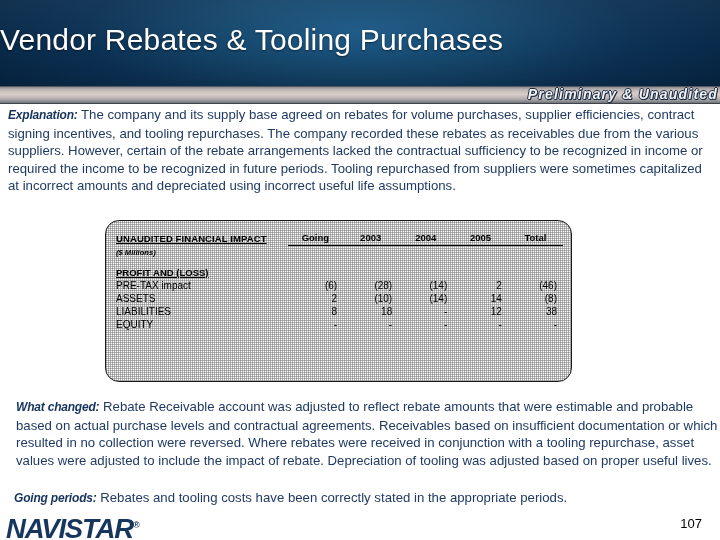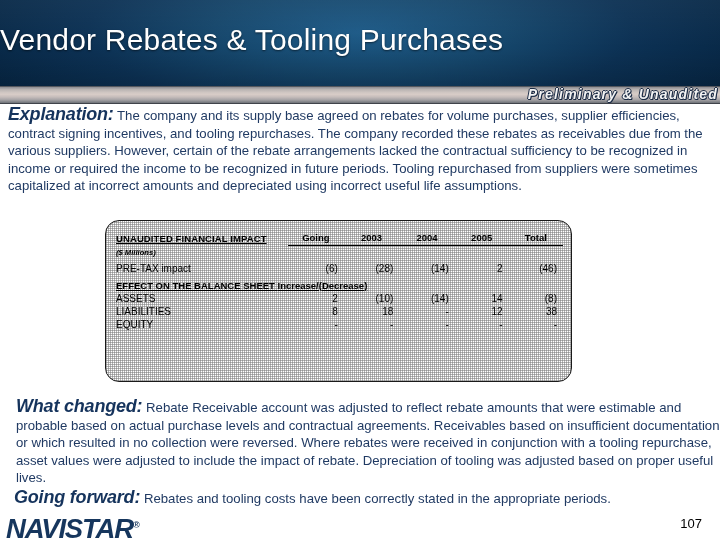--- a/index.html
+++ b/index.html
@@ -84,21 +84,21 @@
   
   .para-block {
     position: absolute;
     color: #1b3760;
     font-size: 13.2px;
     line-height: 17.6px;
   }
   .lead-label {
     font-weight: bold;
     font-style: italic;
-    font-size: 18px;
+    font-size: 12px;
     color: #15335c;
     letter-spacing: -0.2px;
   }
   .para-body {
     font-size: 13.2px;
     color: #203a63;
   }
 
   #explanation-block { left: 8px; top: 106px; width: 706px; }
   #whatchanged-block { left: 16px; top: 398px; width: 706px; }
@@ -241,34 +241,37 @@
       <tr>
         <td class="units-cell">($ Millions)</td>
         <td class="col-num"></td>
         <td class="col-num"></td>
         <td class="col-num"></td>
         <td class="col-num"></td>
         <td class="col-num"></td>
       </tr>
 
       <tr>
+        <td class="section-cell">PROFIT AND (LOSS)</td>
+        <td class="col-num"></td>
+        <td class="col-num"></td>
+        <td class="col-num"></td>
+        <td class="col-num"></td>
+        <td class="col-num"></td>
+      </tr>
+      <tr>
         <td class="item-cell col-label">PRE-TAX impact</td>
         <td class="num-cell col-num">(6)</td>
         <td class="num-cell col-num">(28)</td>
         <td class="num-cell col-num">(14)</td>
         <td class="num-cell col-num">2</td>
         <td class="num-cell col-num">(46)</td>
       </tr>
 
       <tr>
-        <td class="section-wide" colspan="4"><span>EFFECT ON THE BALANCE SHEET</span> <span>Increase/(Decrease)</span></td>
-        <td class="col-num"></td>
-        <td class="col-num"></td>
-      </tr>
-      <tr>
         <td class="item-cell col-label">ASSETS</td>
         <td class="num-cell col-num">2</td>
         <td class="num-cell col-num">(10)</td>
         <td class="num-cell col-num">(14)</td>
         <td class="num-cell col-num">14</td>
         <td class="num-cell col-num">(8)</td>
       </tr>
       <tr>
         <td class="item-cell col-label">LIABILITIES</td>
         <td class="num-cell col-num">8</td>
@@ -288,18 +291,18 @@
     </tbody>
   </table>
 </div>
 
 <div class="para-block" id="whatchanged-block">
   <span class="lead-label">What changed:</span>
   <span class="para-body">Rebate Receivable account was adjusted to reflect rebate amounts that were estimable and probable based on actual purchase levels and contractual agreements.  Receivables based on insufficient documentation or which resulted in no collection were reversed.   Where rebates were received in conjunction with a tooling repurchase, asset values were adjusted to include the impact of rebate.  Depreciation of tooling was adjusted based on proper useful lives.</span>
 </div>
 
 <div class="para-block" id="goingforward-block">
-  <span class="lead-label">Going forward:</span>
+  <span class="lead-label">Going periods:</span>
   <span class="para-body">Rebates and tooling costs have been correctly stated in the appropriate periods.</span>
 </div>
 
 <div id="navistar-logo"><span>NAVISTAR</span><span class="tm">®</span></div>
 <div id="page-number">107</div>
 
 </body></html>

